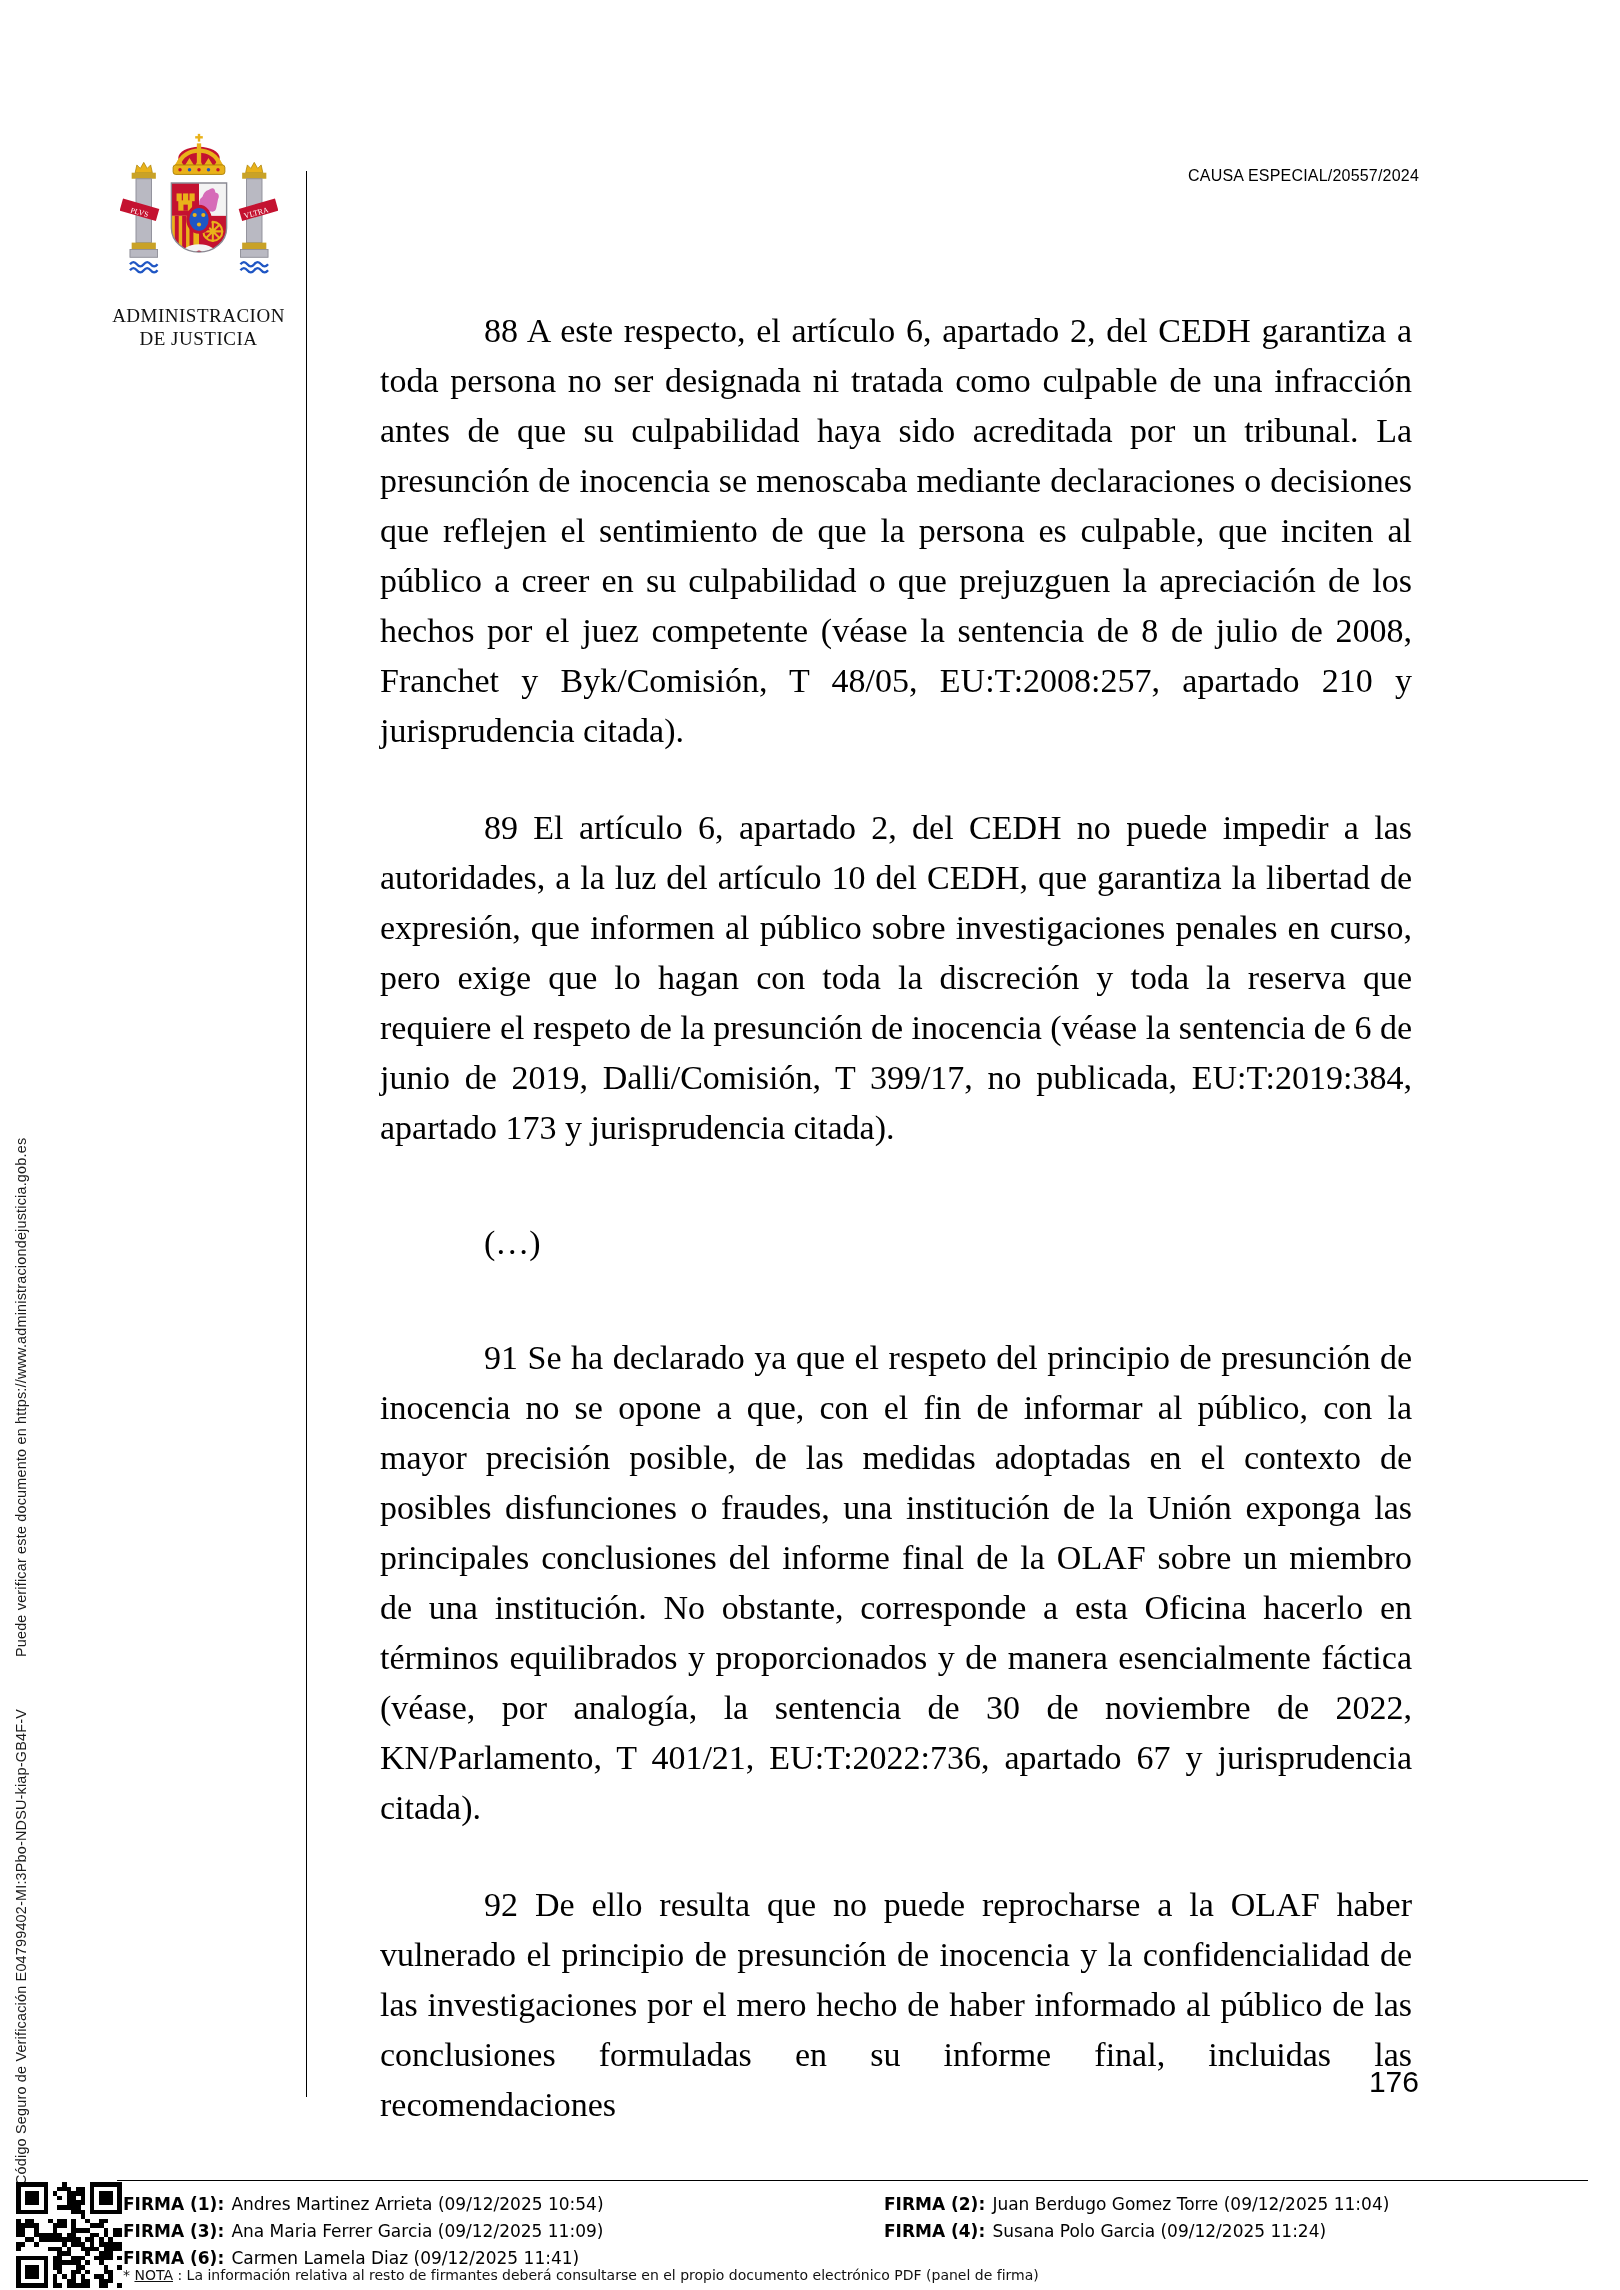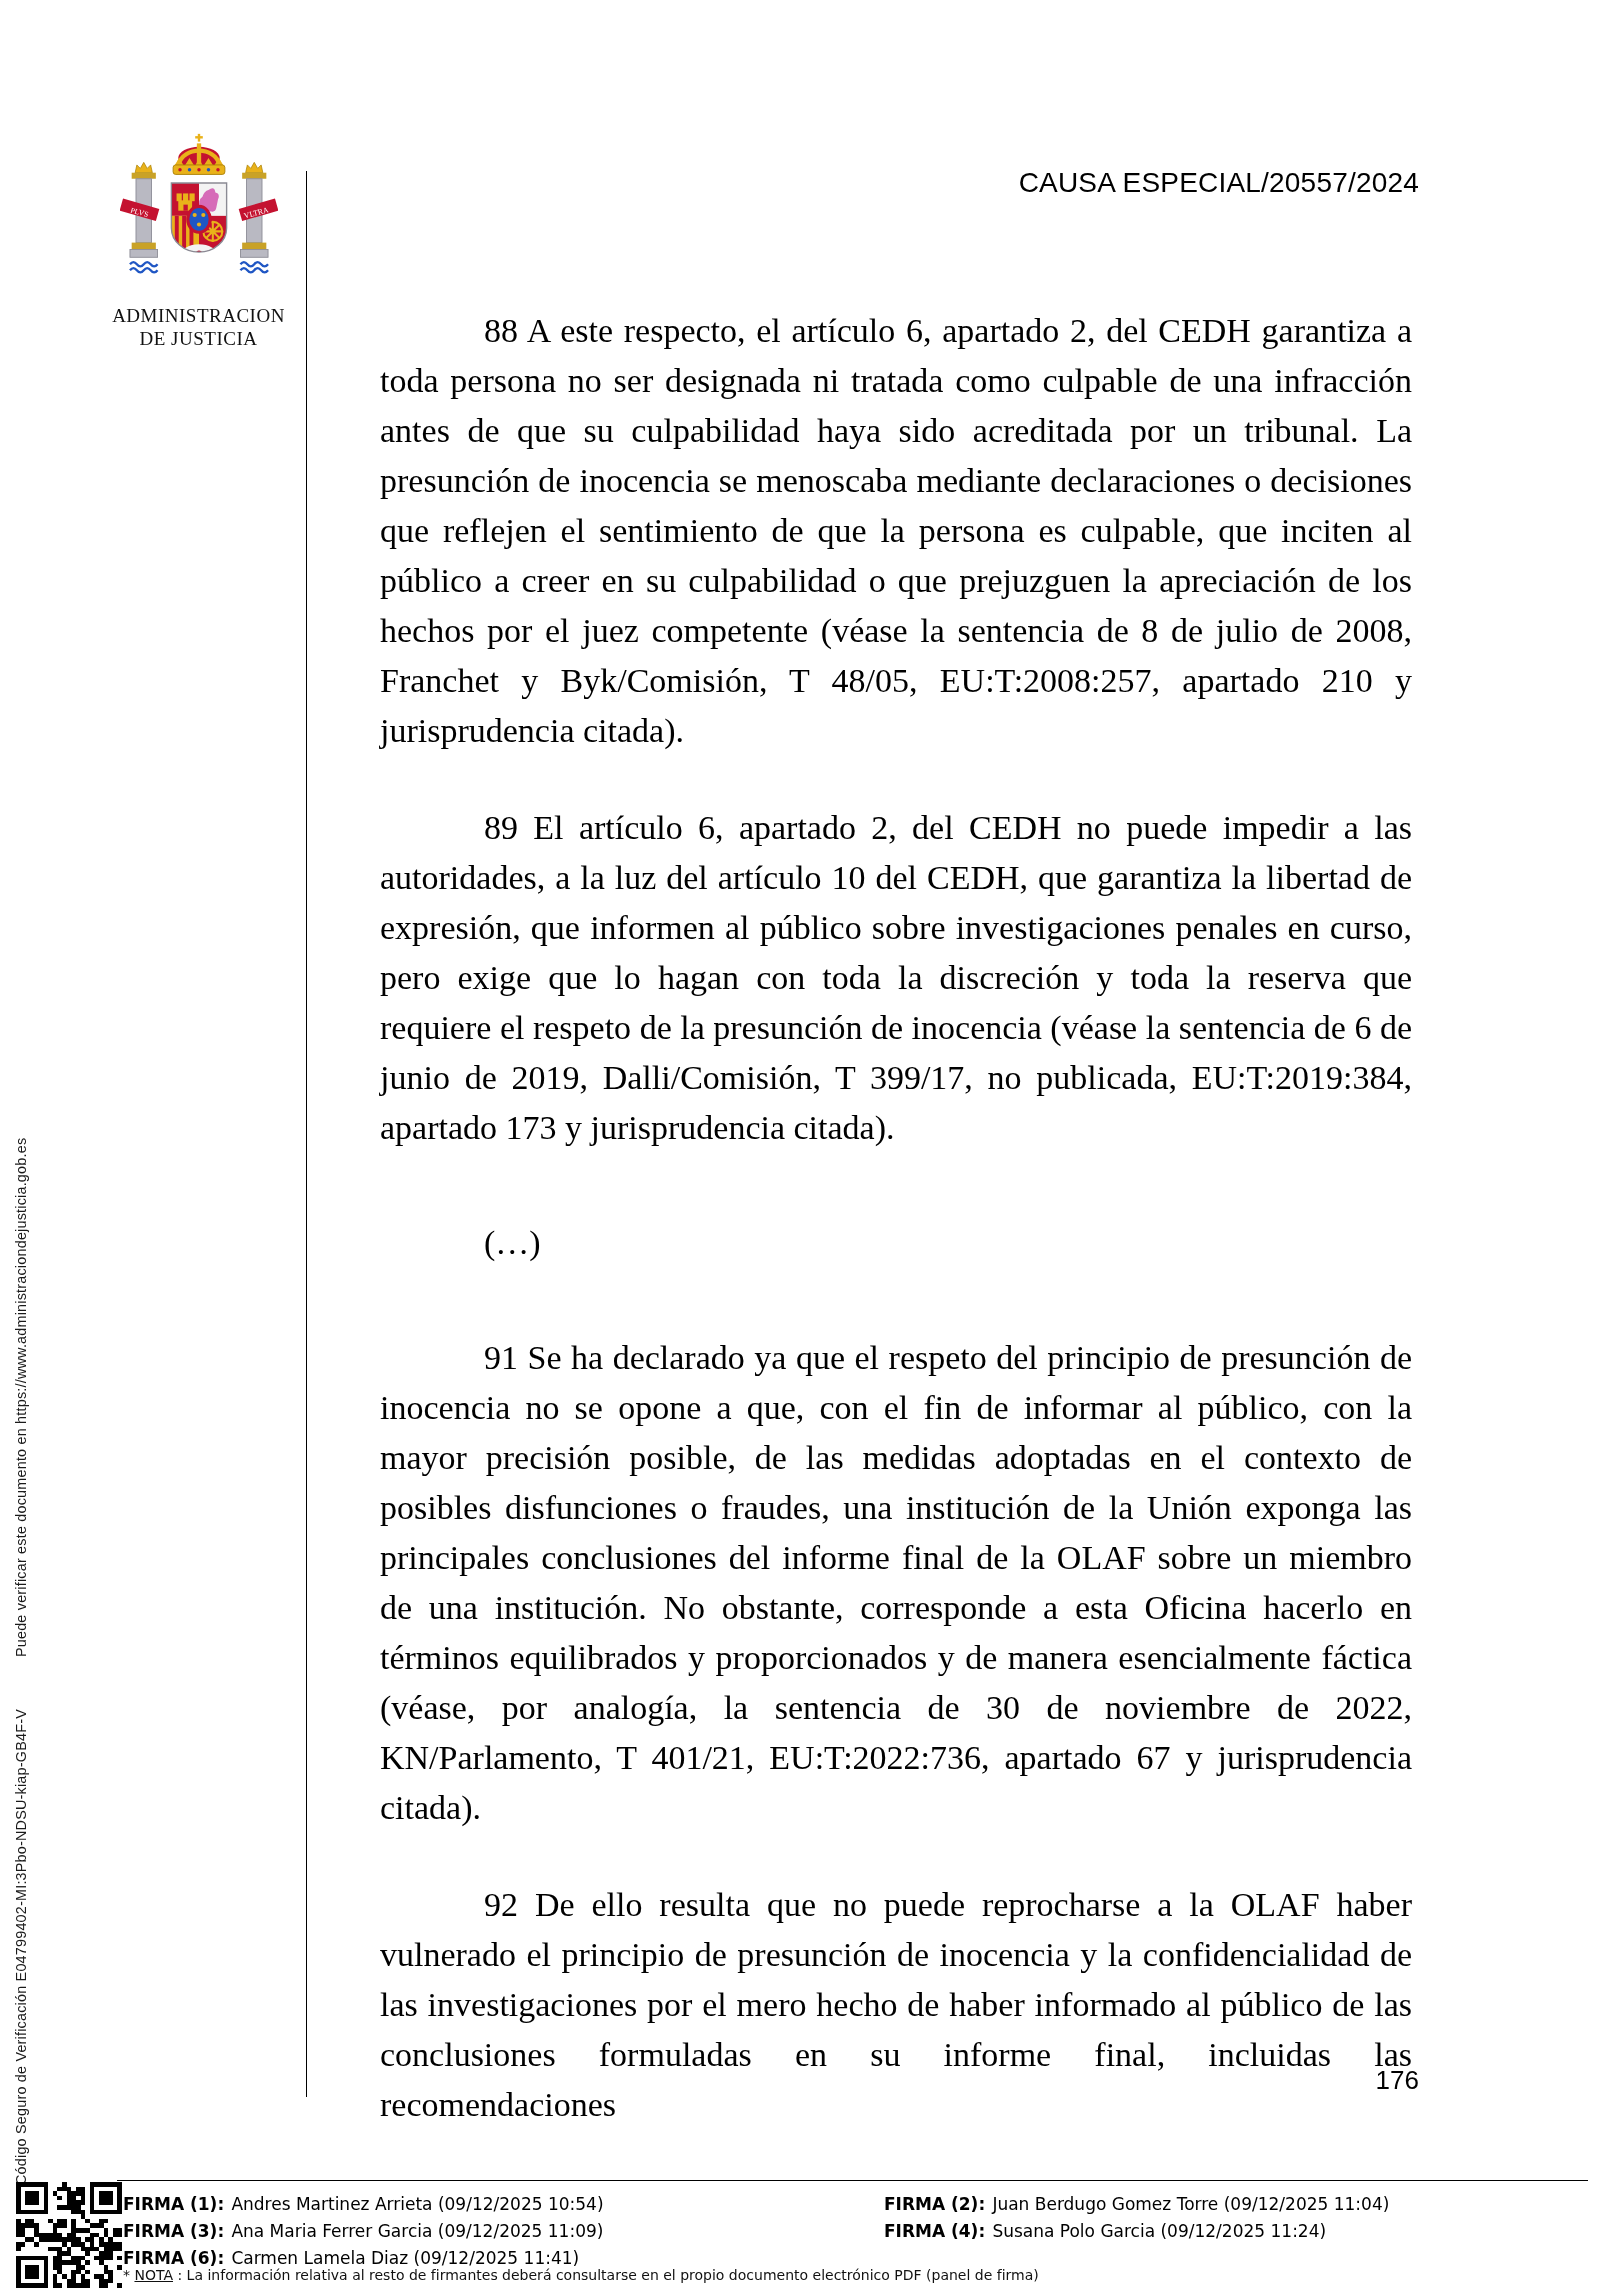--- a/index.html
+++ b/index.html
@@ -13,32 +13,32 @@
   .crest-block { position:absolute; left:106px; top:133px; width:185px; text-align:center; }
   .crest-caption {
     font-family:"Liberation Serif", serif; font-size:19px; line-height:23.4px;
     letter-spacing:0.5px; color:#111; margin-top:3.6px;
   }
 
   
   .sep-line { position:absolute; left:306px; top:171px; height:1926px; width:0; border-left:1.8px solid #000; }
 
   
-  .case-ref { position:absolute; top:167px; right:201px; font-size:28px; letter-spacing:0.2px; }
+  .case-ref { position:absolute; top:167px; right:201px; font-size:16px; letter-spacing:0.2px; }
 
   
   .body-col {
     position:absolute; left:380px; top:306px; width:1032px;
     font-size:34px; line-height:50px; text-align:justify; text-justify:inter-word;font-family:Liberation Serif, serif;
   }
   .para { text-indent:104px; margin:0 0 47px 0; }
   .para.force-just { text-align-last:justify; }
   .ellipsis-line { text-indent:104px; margin:65px 0; text-align:left; }
 
-  .page-num { position:absolute; top:2065px; right:201px; font-size:26px; }
+  .page-num { position:absolute; top:2065px; right:201px; font-size:30px; }
 
   
   .foot-rule { position:absolute; left:117px; top:2180px; width:1471px; height:0; border-top:1.8px solid #000; }
   .sig-grid {
     position:absolute; left:123px; top:2194px; width:1458px;
     display:grid; grid-template-columns:761px 1fr; row-gap:7.2px;
     font-family:"DejaVu Sans", sans-serif; font-size:17px; color:#000;
   }
   .sig-item b { font-weight:bold; margin-right:7.2px;margin-top:48px; }
   .note-line {

